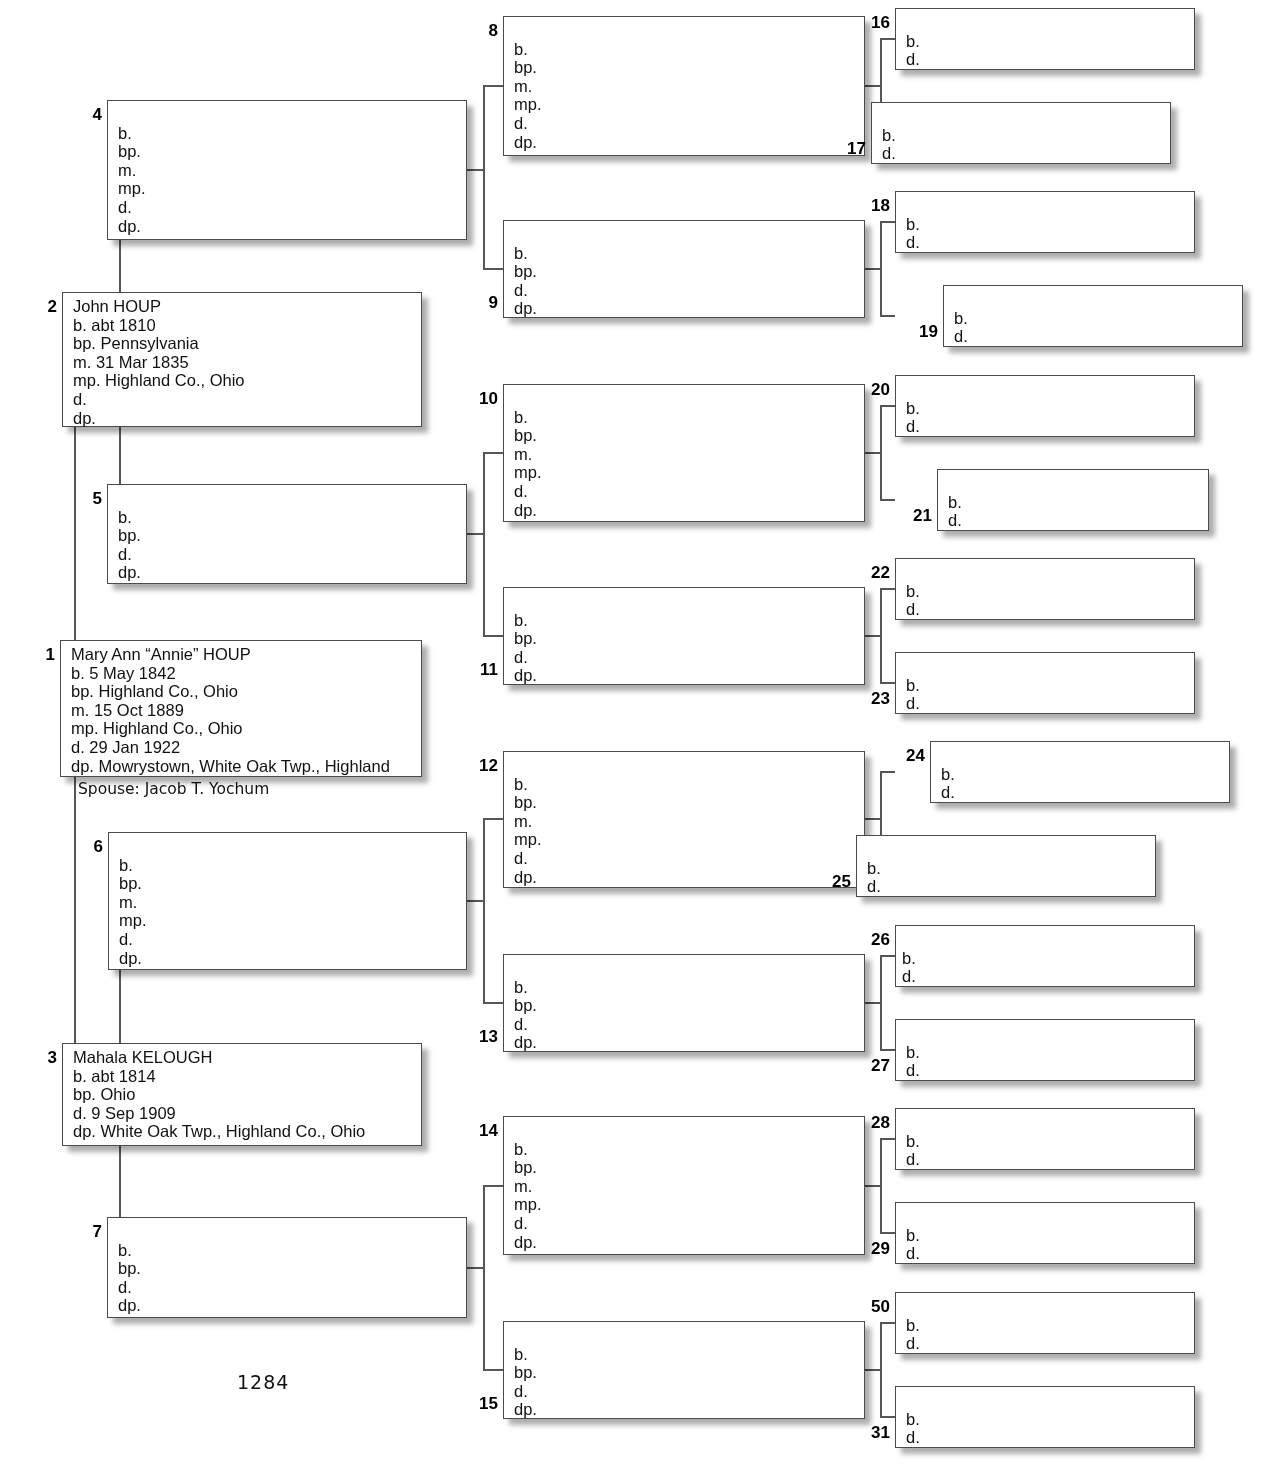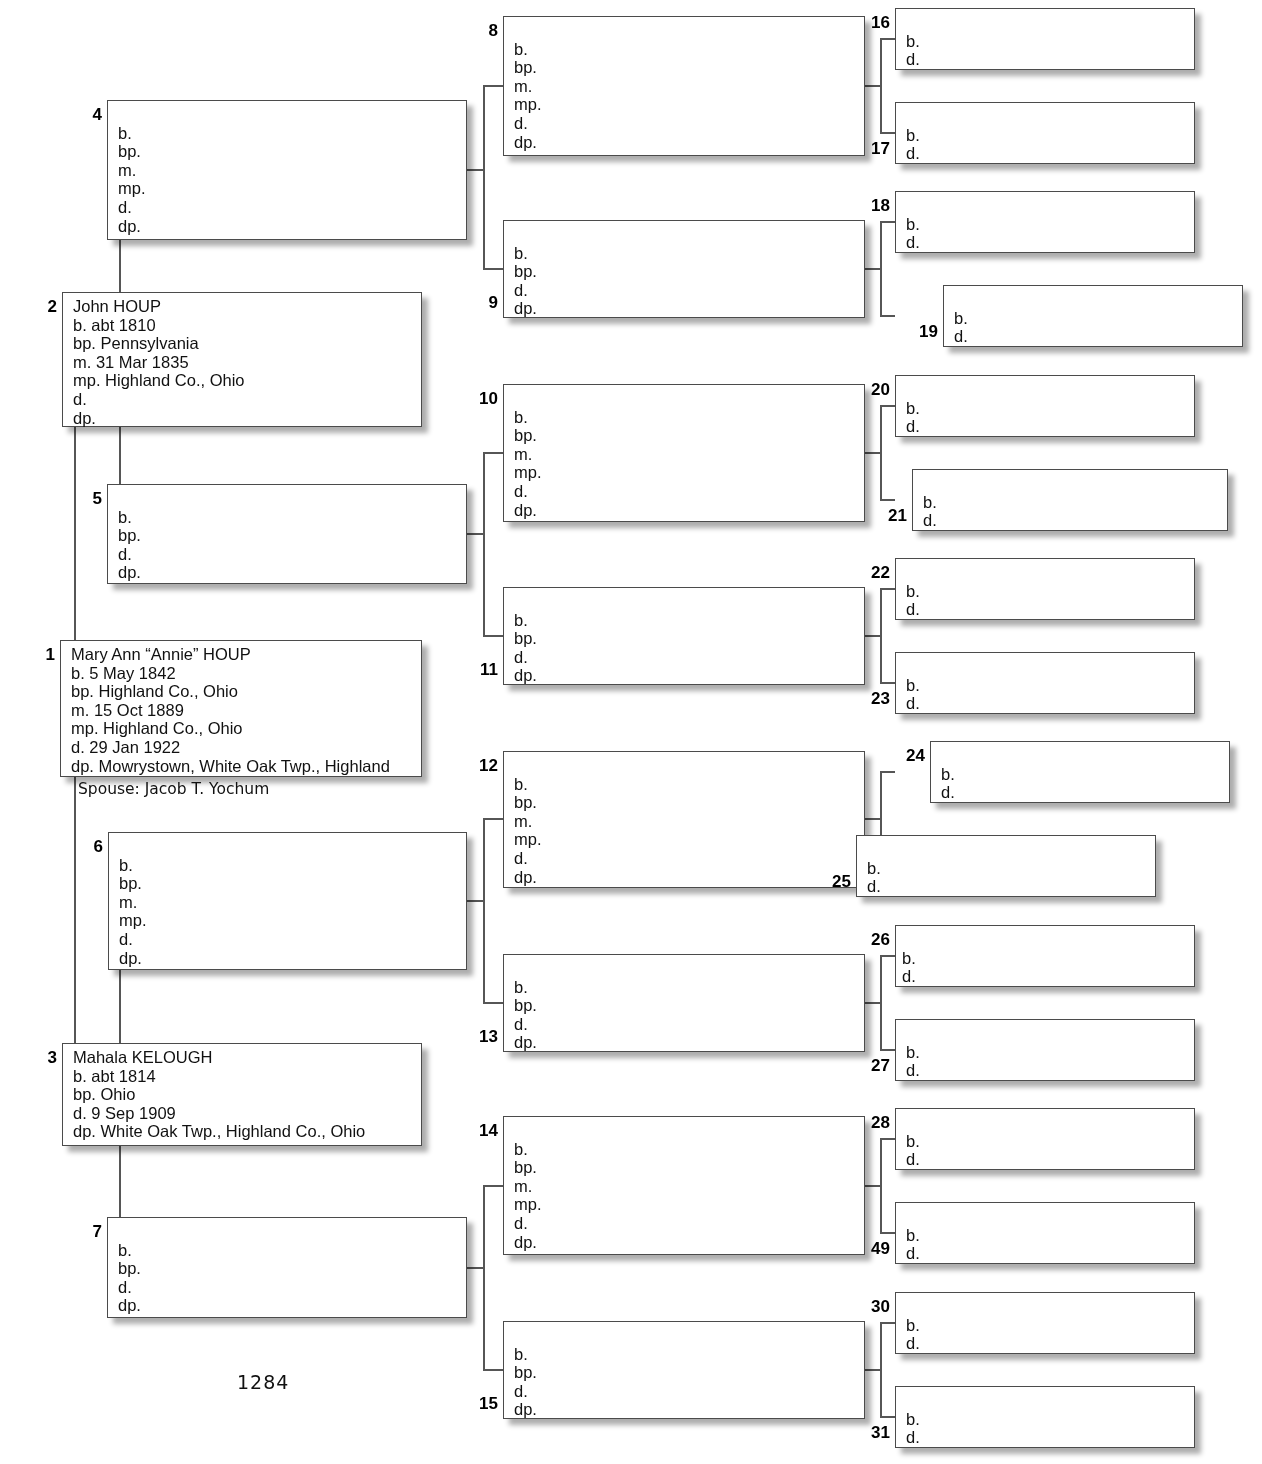--- a/index.html
+++ b/index.html
@@ -289,21 +289,21 @@
         </div>
       </div>
       <div class="pbox" style="left: 895px; top: 8px; width: 300px; height: 62px;">
         <span class="num t">16</span>
         <div class="fields">
           <div class="line"></div>
           <div class="line">b.</div>
           <div class="line">d.</div>
         </div>
       </div>
-      <div class="pbox" style="left: 895px; top: 102px; width: 300px; height: 62px;">
+      <div class="pbox" style="left: 871px; top: 102px; width: 300px; height: 62px;">
         <span class="num b">17</span>
         <div class="fields">
           <div class="line"></div>
           <div class="line">b.</div>
           <div class="line">d.</div>
         </div>
       </div>
       <div class="pbox" style="left: 895px; top: 191px; width: 300px; height: 62px;">
         <span class="num t">18</span>
         <div class="fields">
@@ -321,21 +321,21 @@
         </div>
       </div>
       <div class="pbox" style="left: 895px; top: 375px; width: 300px; height: 62px;">
         <span class="num t">20</span>
         <div class="fields">
           <div class="line"></div>
           <div class="line">b.</div>
           <div class="line">d.</div>
         </div>
       </div>
-      <div class="pbox" style="left: 912px; top: 469px; width: 316px; height: 62px;">
+      <div class="pbox" style="left: 937px; top: 469px; width: 272px; height: 62px;">
         <span class="num b">21</span>
         <div class="fields">
           <div class="line"></div>
           <div class="line">b.</div>
           <div class="line">d.</div>
         </div>
       </div>
       <div class="pbox" style="left: 895px; top: 558px; width: 300px; height: 62px;">
         <span class="num t">22</span>
         <div class="fields">
@@ -386,29 +386,29 @@
       </div>
       <div class="pbox" style="left: 895px; top: 1108px; width: 300px; height: 62px;">
         <span class="num t">28</span>
         <div class="fields">
           <div class="line"></div>
           <div class="line">b.</div>
           <div class="line">d.</div>
         </div>
       </div>
       <div class="pbox" style="left: 895px; top: 1202px; width: 300px; height: 62px;">
-        <span class="num b">49</span>
+        <span class="num b">29</span>
         <div class="fields">
           <div class="line"></div>
           <div class="line">b.</div>
           <div class="line">d.</div>
         </div>
       </div>
       <div class="pbox" style="left: 895px; top: 1292px; width: 300px; height: 62px;">
-        <span class="num t">30</span>
+        <span class="num t">50</span>
         <div class="fields">
           <div class="line"></div>
           <div class="line">b.</div>
           <div class="line">d.</div>
         </div>
       </div>
       <div class="pbox" style="left: 895px; top: 1386px; width: 300px; height: 62px;">
         <span class="num b">31</span>
         <div class="fields">
           <div class="line"></div>

